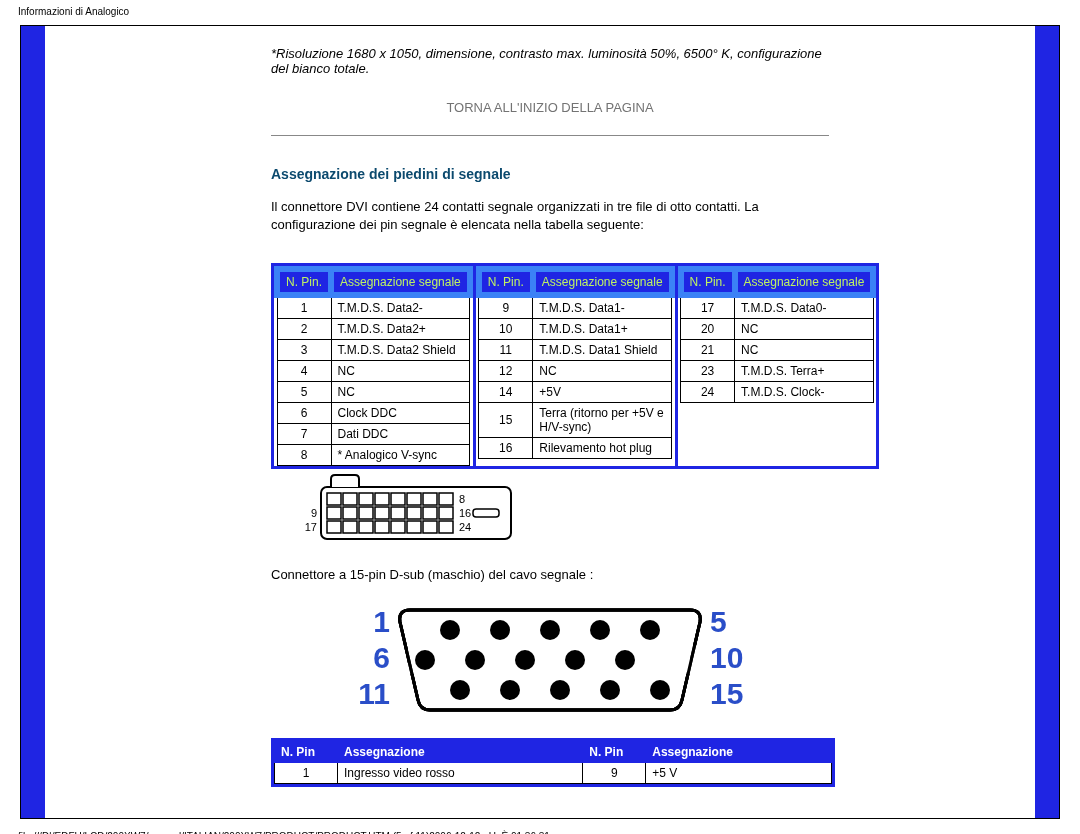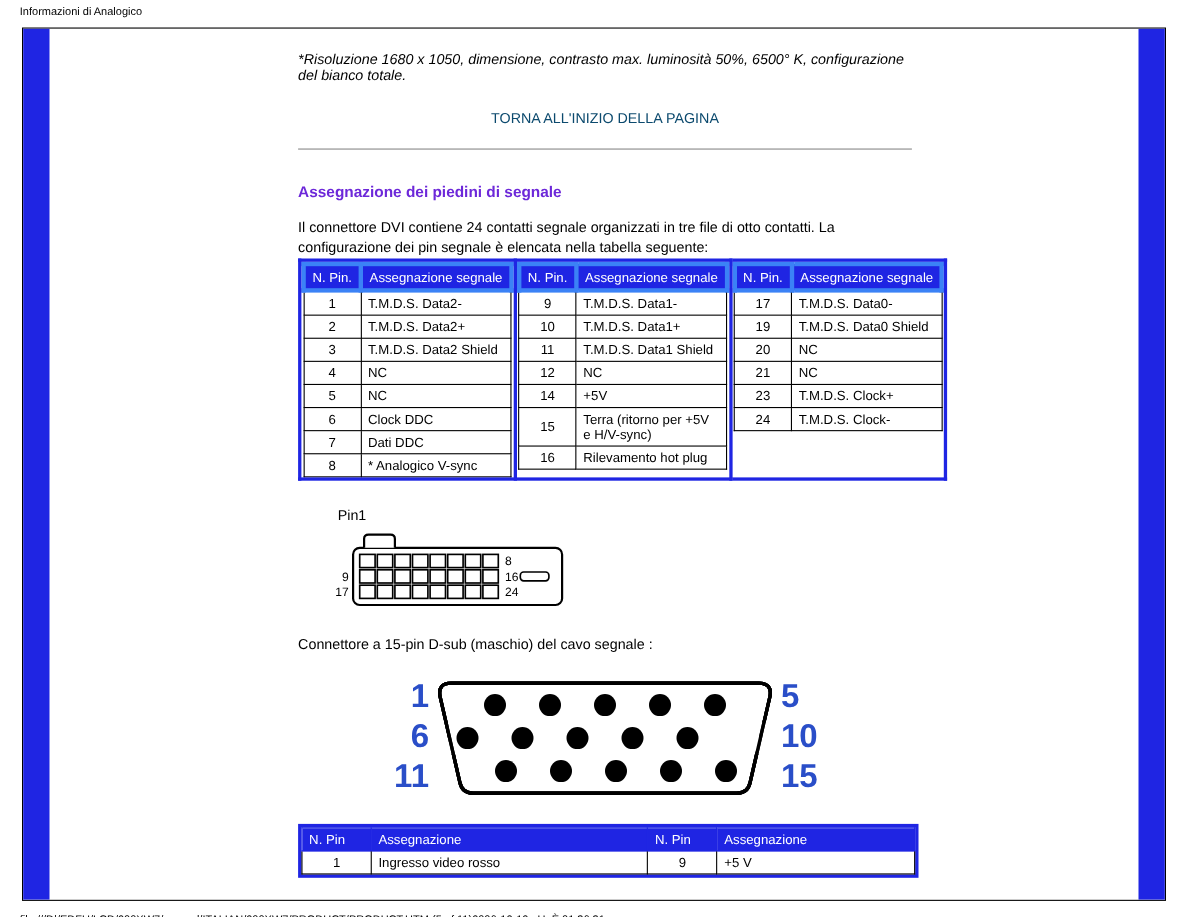--- a/index.html
+++ b/index.html
@@ -6,41 +6,41 @@
 body{width:1080px}
 .hdrline{font-size:10px;padding:6px 0 8px 18px}
 .footerline{font-size:10px;padding:12px 0 14px 18px}
 .page{position:relative;margin:0 20px 0 20px;border:1px solid #000;height:792px;overflow:hidden}
 .leftbar,.rightbar{position:absolute;top:0;bottom:0;width:24px;background:#1f25e3}
 .leftbar{left:0}
 .rightbar{right:0}
 .content{margin:0 30px 0 30px;padding:0 200px 0 220px;font-size:13px}
 .content-inner{max-width:720px}
 .note{font-style:italic;padding:20px 0 10px 0;font-size:13px}
-.toplink{text-align:center;color:#0c4a6e;font-size:13px;padding:14px 0 12px 0}
+.toplink{text-align:center;color:#737373;font-size:13px;padding:14px 0 12px 0}
 hr{border:none;border-top:1px solid #888;margin:8px 0 30px 0}
-.section-title{color:#6d28d9;font-weight:bold;font-size:14px;padding:0 0 16px 0}
-.para{font-size:13px;line-height:1.35;padding-bottom:2px}
+.section-title{color:#0c4a6e;font-weight:bold;font-size:14px;padding:0 0 16px 0}
+.para{font-size:13px;line-height:1.35;padding-bottom:30px}
 
 .tripletable{border-collapse:collapse;width:100%}
 .tripletable td.outer{border:3px solid #1f25e3;padding:0;vertical-align:top}
 table.pins{border-collapse:collapse;width:100%;font-size:12px}
-table.pins th{background:#1f25e3;color:#ffffff;text-align:center;font-weight:normal;padding:3px 6px;border:4px solid #3b82f6;white-space:nowrap}
+table.pins th{background:#1f25e3;color:#bef264;text-align:center;font-weight:normal;padding:3px 6px;border:6px solid #3b82f6;white-space:nowrap}
 table.pins td{border:1px solid #000;padding:3px 6px;vertical-align:middle}
 table.pins td:first-child{width:42px;text-align:center}
 
 .pinlabel{font-size:13px;padding:24px 0 4px 36px}
 
 svg{display:block}
 
 .conn-label{font-size:13px;padding:18px 0 18px 0}
 
 .vgatable-wrap{border:3px solid #1f25e3;width:100%}
 table.vga{border-collapse:collapse;width:100%;font-size:12px}
-table.vga th{background:#1f25e3;color:#fff;text-align:left;font-weight:normal;padding:3px 6px;border:1px solid #1f25e3}
+table.vga th{background:#1f25e3;color:#fff;text-align:left;font-weight:bold;padding:3px 6px;border:1px solid #1f25e3}
 table.vga td{border:1px solid #000;padding:3px 6px}
 table.vga td.pin{width:44px;text-align:center}
 table.vga td.mid{width:44px;text-align:center}
 
 .bignum{font-family:Arial,Helvetica,sans-serif;font-weight:bold;fill:#2a4ec8}
 </style>
 </head>
 <body>
 
 <div class="hdrline">Informazioni di Analogico</div>
@@ -146,47 +146,42 @@
     <tbody>
                     <tr>
                       <th>N. Pin.</th>
                       <th>Assegnazione segnale</th>
                     </tr>
     <tr>
                       <td>17</td>
                       <td>T.M.D.S. Data0-</td>
                     </tr>
     <tr>
-                      <td>19</td>
-                      <td>T.M.D.S. Data0 Shield</td>
-                    </tr>
-    <tr>
                       <td>20</td>
                       <td>NC</td>
                     </tr>
     <tr>
                       <td>21</td>
                       <td>NC</td>
                     </tr>
     <tr>
                       <td>23</td>
-                      <td>T.M.D.S. Clock+</td>
+                      <td>T.M.D.S. Terra+</td>
                     </tr>
     <tr>
                       <td>24</td>
                       <td>T.M.D.S. Clock-</td>
                     </tr>
   </tbody>
                 </table>
 </td>
 </tr>
           </tbody>
         </table>
 
-<div class="pinlabel">Pin1</div>
 
 <svg width="260" height="80" viewBox="0 0 260 80" style="margin-left:30px">
   <rect x="20" y="18" width="190" height="52" rx="6" ry="6" fill="#fff" stroke="#000" stroke-width="2"></rect>
   <path d="M30 18 L30 10 Q30 6 34 6 L54 6 Q58 6 58 10 L58 18" fill="#fff" stroke="#000" stroke-width="2"></path>
 
   <g stroke="#000" stroke-width="1.5" fill="#fff">
     <rect x="26" y="24" width="14" height="12"></rect>
             <rect x="42" y="24" width="14" height="12"></rect>
             <rect x="58" y="24" width="14" height="12"></rect>
             <rect x="74" y="24" width="14" height="12"></rect>

